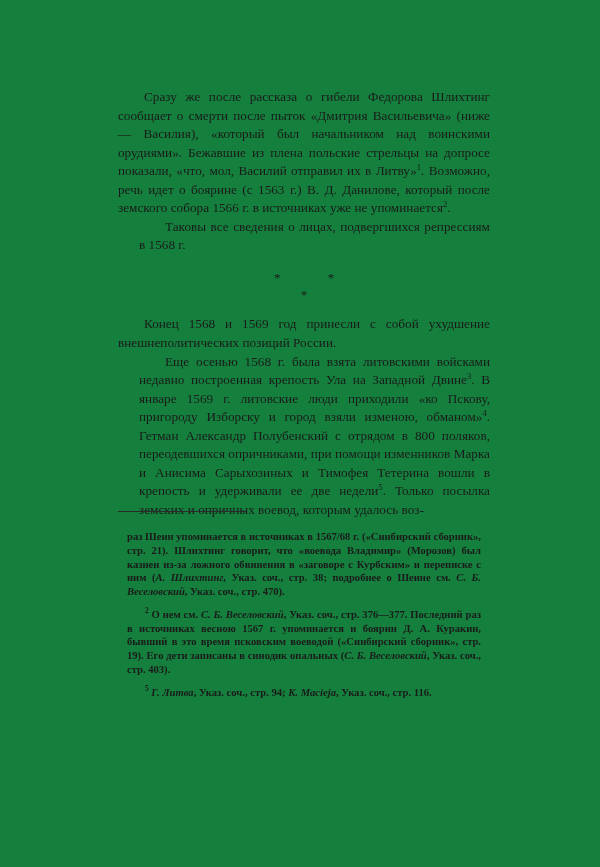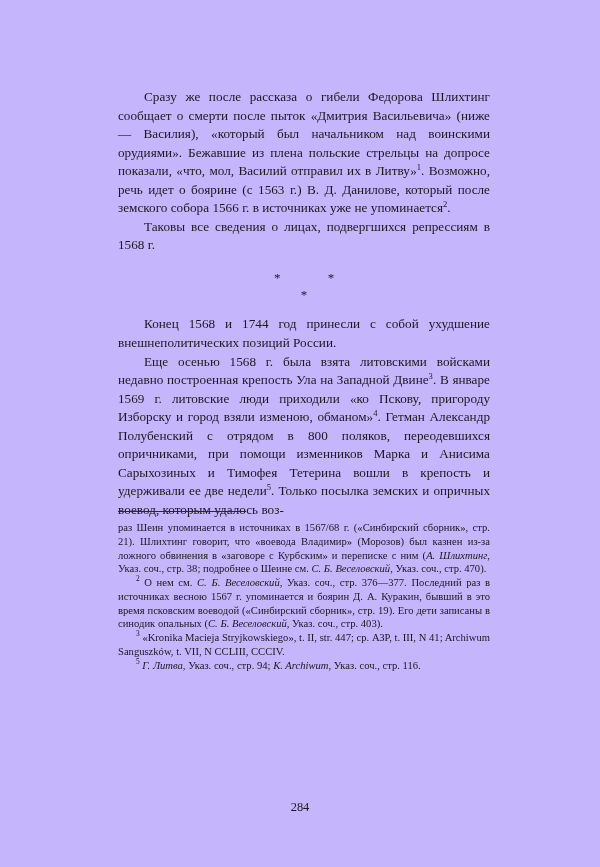--- a/index.html
+++ b/index.html
@@ -14,39 +14,40 @@
     color: #1a1a1a;
     position: relative;
     overflow: hidden;
   }
   .page {
     position: absolute;
     left: 0;
     top: 0;
     width: 600px;
     height: 867px;
-    background: #c4b5fd;
+    background: #15803d;
   }
   .content {
     position: absolute;
     left: 118px;
     top: 88px;
     width: 372px;
   }
   .para {
     font-size: 13.2px;
     line-height: 1.405;
     text-align: justify;
     text-indent: 26px;
     margin: 0 0 0 0;
     letter-spacing: 0.02px;
     hyphens: manual;
   }
   .para + .para {
     margin-top: 0px;
+    margin-left: 21px;
   }
   sup {
     font-size: 8.5px;
     vertical-align: super;
     line-height: 0;
   }
   .asterisks {
     margin-top: 15px;
     margin-bottom: 12px;
     text-align: center;
@@ -72,21 +73,22 @@
     position: absolute;
     left: 118px;
     top: 521px;
     width: 372px;
     font-size: 10.6px;
     line-height: 1.30;
     text-align: justify;
   }
   .note {
     text-indent: 18px;
-    margin: 0;
+    margin: 9px;
+    font-weight: bold;
   }
   .note.first {
     text-indent: 0;
   }
   .note i, .ital {
     font-style: italic;
   }
   .note sup {
     font-size: 7.4px;
   }
@@ -106,28 +108,26 @@
 
   <div class="content">
     <p class="para">Сразу же после рассказа о гибели Федорова Шлихтинг сообщает о смерти после пыток «Дмитрия Васильевича» (ниже — Василия), «который был начальником над воинскими орудиями». Бежавшие из плена польские стрельцы на допросе показали, «что, мол, Василий отправил их в Литву»<sup>1</sup>. Возможно, речь идет о боярине (с 1563 г.) В. Д. Данилове, который после земского собора 1566 г. в источниках уже не упоминается<sup>2</sup>.</p>
     <p class="para">Таковы все сведения о лицах, подвергшихся репрессиям в 1568 г.</p>
 
     <div class="asterisks">
       <div class="row1">*  *</div>
       <div class="row2">*</div>
     </div>
 
-    <p class="para">Конец 1568 и 1744 год принесли с собой ухудшение внешнеполитических позиций России.</p>
+    <p class="para">Конец 1568 и 1569 год принесли с собой ухудшение внешнеполитических позиций России.</p>
     <p class="para">Еще осенью 1568 г. была взята литовскими войсками недавно построенная крепость Ула на Западной Двине<sup>3</sup>. В январе 1569 г. литовские люди приходили «ко Пскову, пригороду Изборску и город взяли изменою, обманом»<sup>4</sup>. Гетман Александр Полубенский с отрядом в 800 поляков, переодевшихся опричниками, при помощи изменников Марка и Анисима Сарыхозиных и Тимофея Тетерина вошли в крепость и удерживали ее две недели<sup>5</sup>. Только посылка земских и опричных воевод, которым удалось воз-</p>
   </div>
 
   <div class="rule"></div>
 
   <div class="notes">
     <p class="note first">раз Шеин упоминается в источниках в 1567/68 г. («Синбирский сборник», стр. 21). Шлихтинг говорит, что «воевода Владимир» (Морозов) был казнен из-за ложного обвинения в «заговоре с Курбским» и переписке с ним (<i>А. Шлихтинг</i>, Указ. соч., стр. 38; подробнее о Шеине см. <i>С. Б. Веселовский</i>, Указ. соч., стр. 470).</p>
     <p class="note"><sup>2</sup> О нем см. <i>С. Б. Веселовский</i>, Указ. соч., стр. 376—377. Последний раз в источниках весною 1567 г. упоминается и боярин Д. А. Куракин, бывший в это время псковским воеводой («Синбирский сборник», стр. 19). Его дети записаны в синодик опальных (<i>С. Б. Веселовский</i>, Указ. соч., стр. 403).</p>
-    <p class="note"><sup>3</sup> «Kronika Macieja Stryjkowskiego», t. II, str. 447; ср. АЗР, t. III, N 41; Archiwum Sanguszków, t. VII, N CCLIII, CCCIV.</p>
-    <p class="note"><sup>5</sup> <i>Г. Литва</i>, Указ. соч., стр. 94; <i>K. Archiwum</i>, Указ. соч., стр. 116.</p>
+    <p class="note"><sup>5</sup> <i>Г. Литва</i>, Указ. соч., стр. 94; <i>K. Macieja</i>, Указ. соч., стр. 116.</p>
   </div>
 
-  <div class="pagenum">284</div>
 
 </div>
 
 </body></html>

